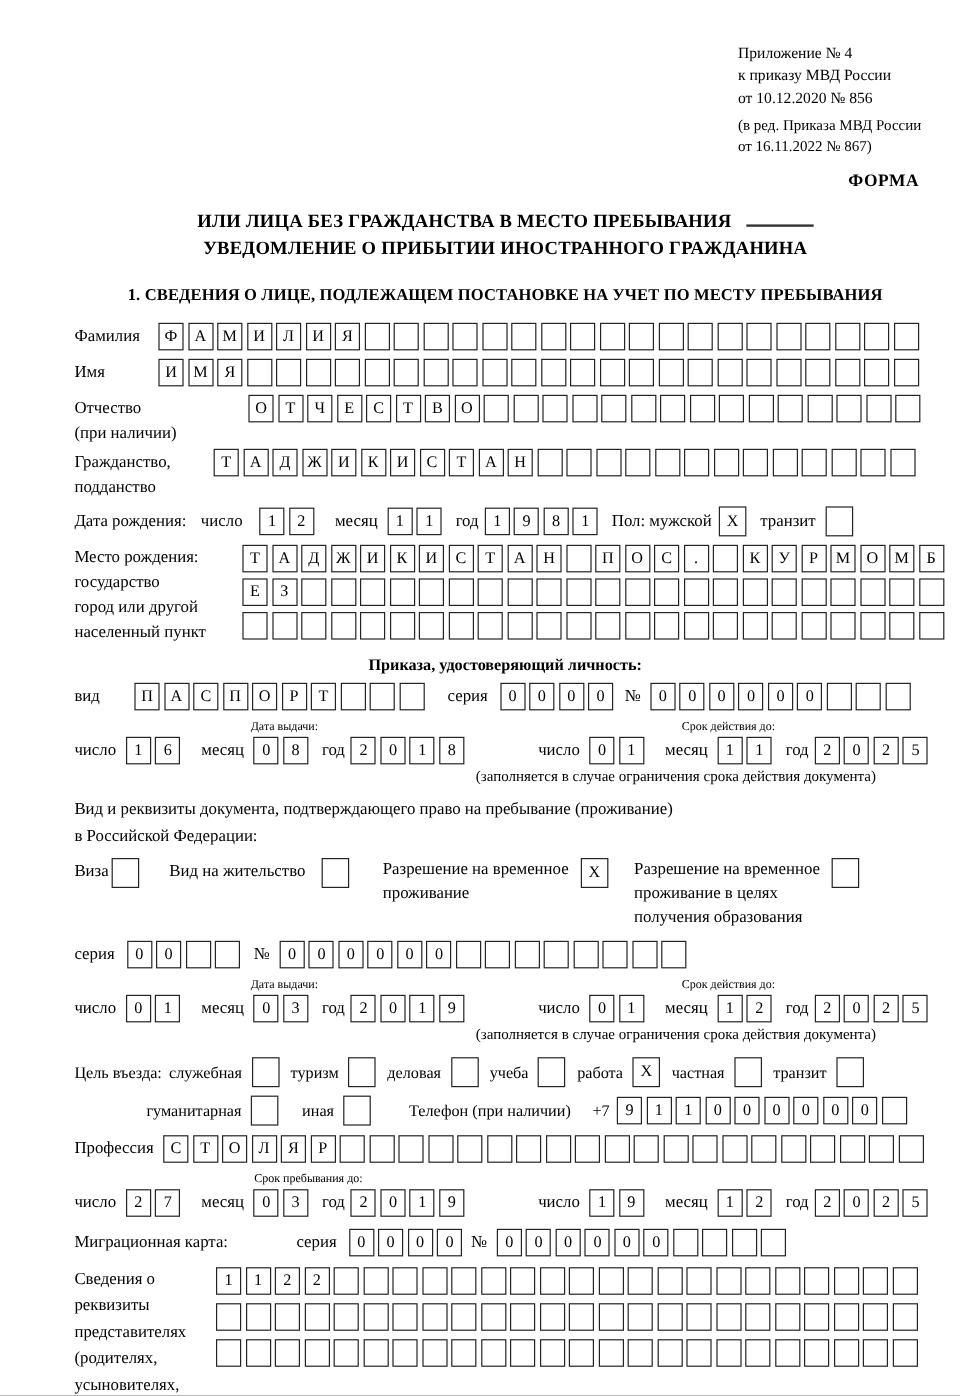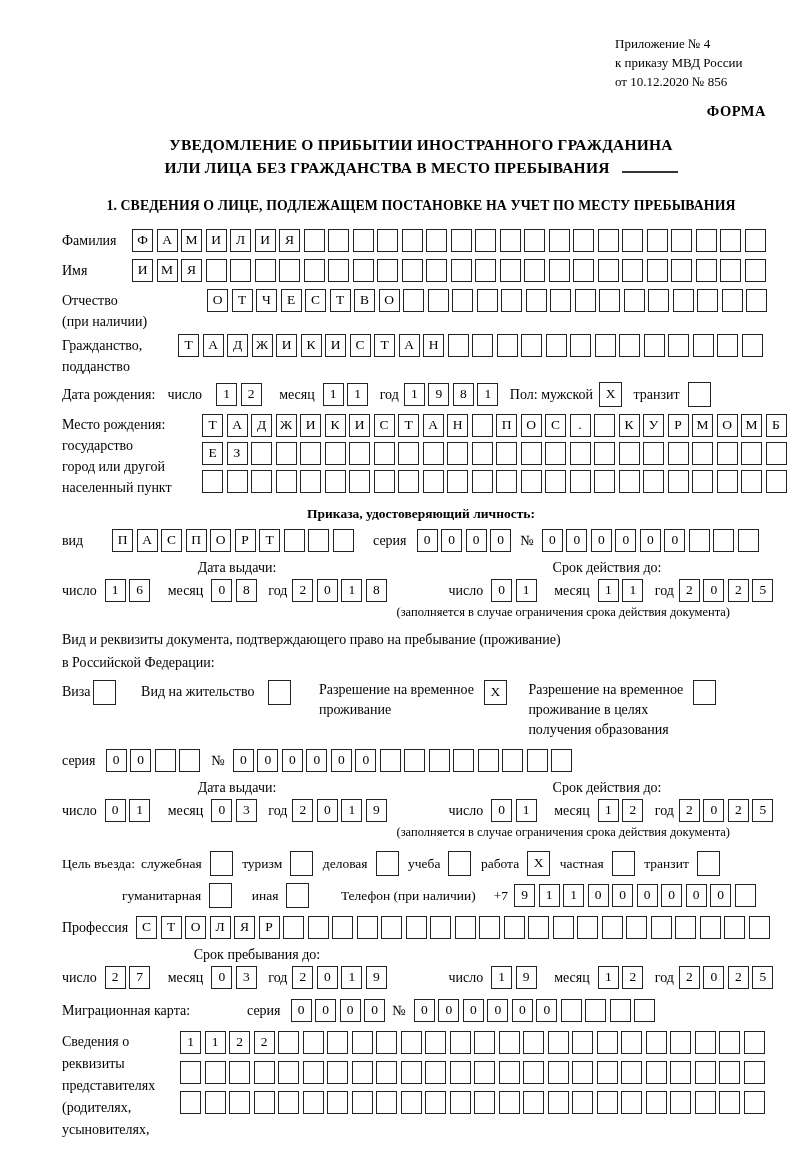--- a/index.html
+++ b/index.html
@@ -22,21 +22,21 @@
   .cell{
     box-sizing:border-box;flex:0 0 auto;width:21px;height:23px;
     border:1.6px solid #242424;margin-right:3.5px;background:#fff;
     font-size:13.5px;line-height:20px;text-align:center;
   }
   .cbx .cell{width:23px;height:25px;line-height:22px;}
   .w70{width:70px;} .w145{width:145px;} .w116{width:116px;}
   .stack{line-height:21px;font-size:14px;flex:0 0 auto;}
   .rowgap{margin-bottom:5px;}
   .center-b{font-weight:bold;font-size:13.5px;text-align:center;margin-top:8px;}
-  .dp-heads{display:flex;font-size:14px;margin-top:7px;}
+  .dp-heads{display:flex;font-size:10px;margin-top:7px;}
   .dp{display:flex;align-items:center;margin-top:3px;}
   .dgrp{display:flex;align-items:center;}
   .sp-l{margin-left:14px;margin-right:8px;}
   .sp-r{margin-right:8px;}
   .note{font-size:12.5px;text-align:right;padding-right:50px;margin-top:3px;}
   .para{font-size:14px;line-height:23px;margin-top:8px;}
   .cbrow{display:flex;align-items:flex-start;margin-top:6px;}
   .cbitem{display:flex;align-items:flex-start;}
   .cbitem .lab{line-height:24px;}
   .cblines{font-size:14px;line-height:20px;}
@@ -47,27 +47,31 @@
 </style>
 </head>
 <body>
 
 <div class="page">
 
   <div class="hdr">
     <div>Приложение № 4</div>
     <div>к приказу МВД России</div>
     <div>от 10.12.2020 № 856</div>
+    <div class="sub">
+      <div>(в ред. Приказа МВД России</div>
+      <div>от 16.11.2022 № 867)</div>
+    </div>
   </div>
 
   <div class="forma">ФОРМА</div>
 
   <div class="title">
+    <div><span>ИЛИ ЛИЦА БЕЗ ГРАЖДАНСТВА В МЕСТО ПРЕБЫВАНИЯ</span><span class="blank-line"></span></div>
     <div>УВЕДОМЛЕНИЕ О ПРИБЫТИИ ИНОСТРАННОГО ГРАЖДАНИНА</div>
-    <div><span>ИЛИ ЛИЦА БЕЗ ГРАЖДАНСТВА В МЕСТО ПРЕБЫВАНИЯ</span><span class="blank-line"></span></div>
   </div>
 
   <div class="sect">1. СВЕДЕНИЯ О ЛИЦЕ, ПОДЛЕЖАЩЕМ ПОСТАНОВКЕ НА УЧЕТ ПО МЕСТУ ПРЕБЫВАНИЯ</div>
 
   <div class="frow" style="margin-top:14px;">
     <span class="lab w70">Фамилия</span>
     <span class="cells">
         <span class="cell">Ф</span>
         <span class="cell">А</span>
         <span class="cell">М</span>

